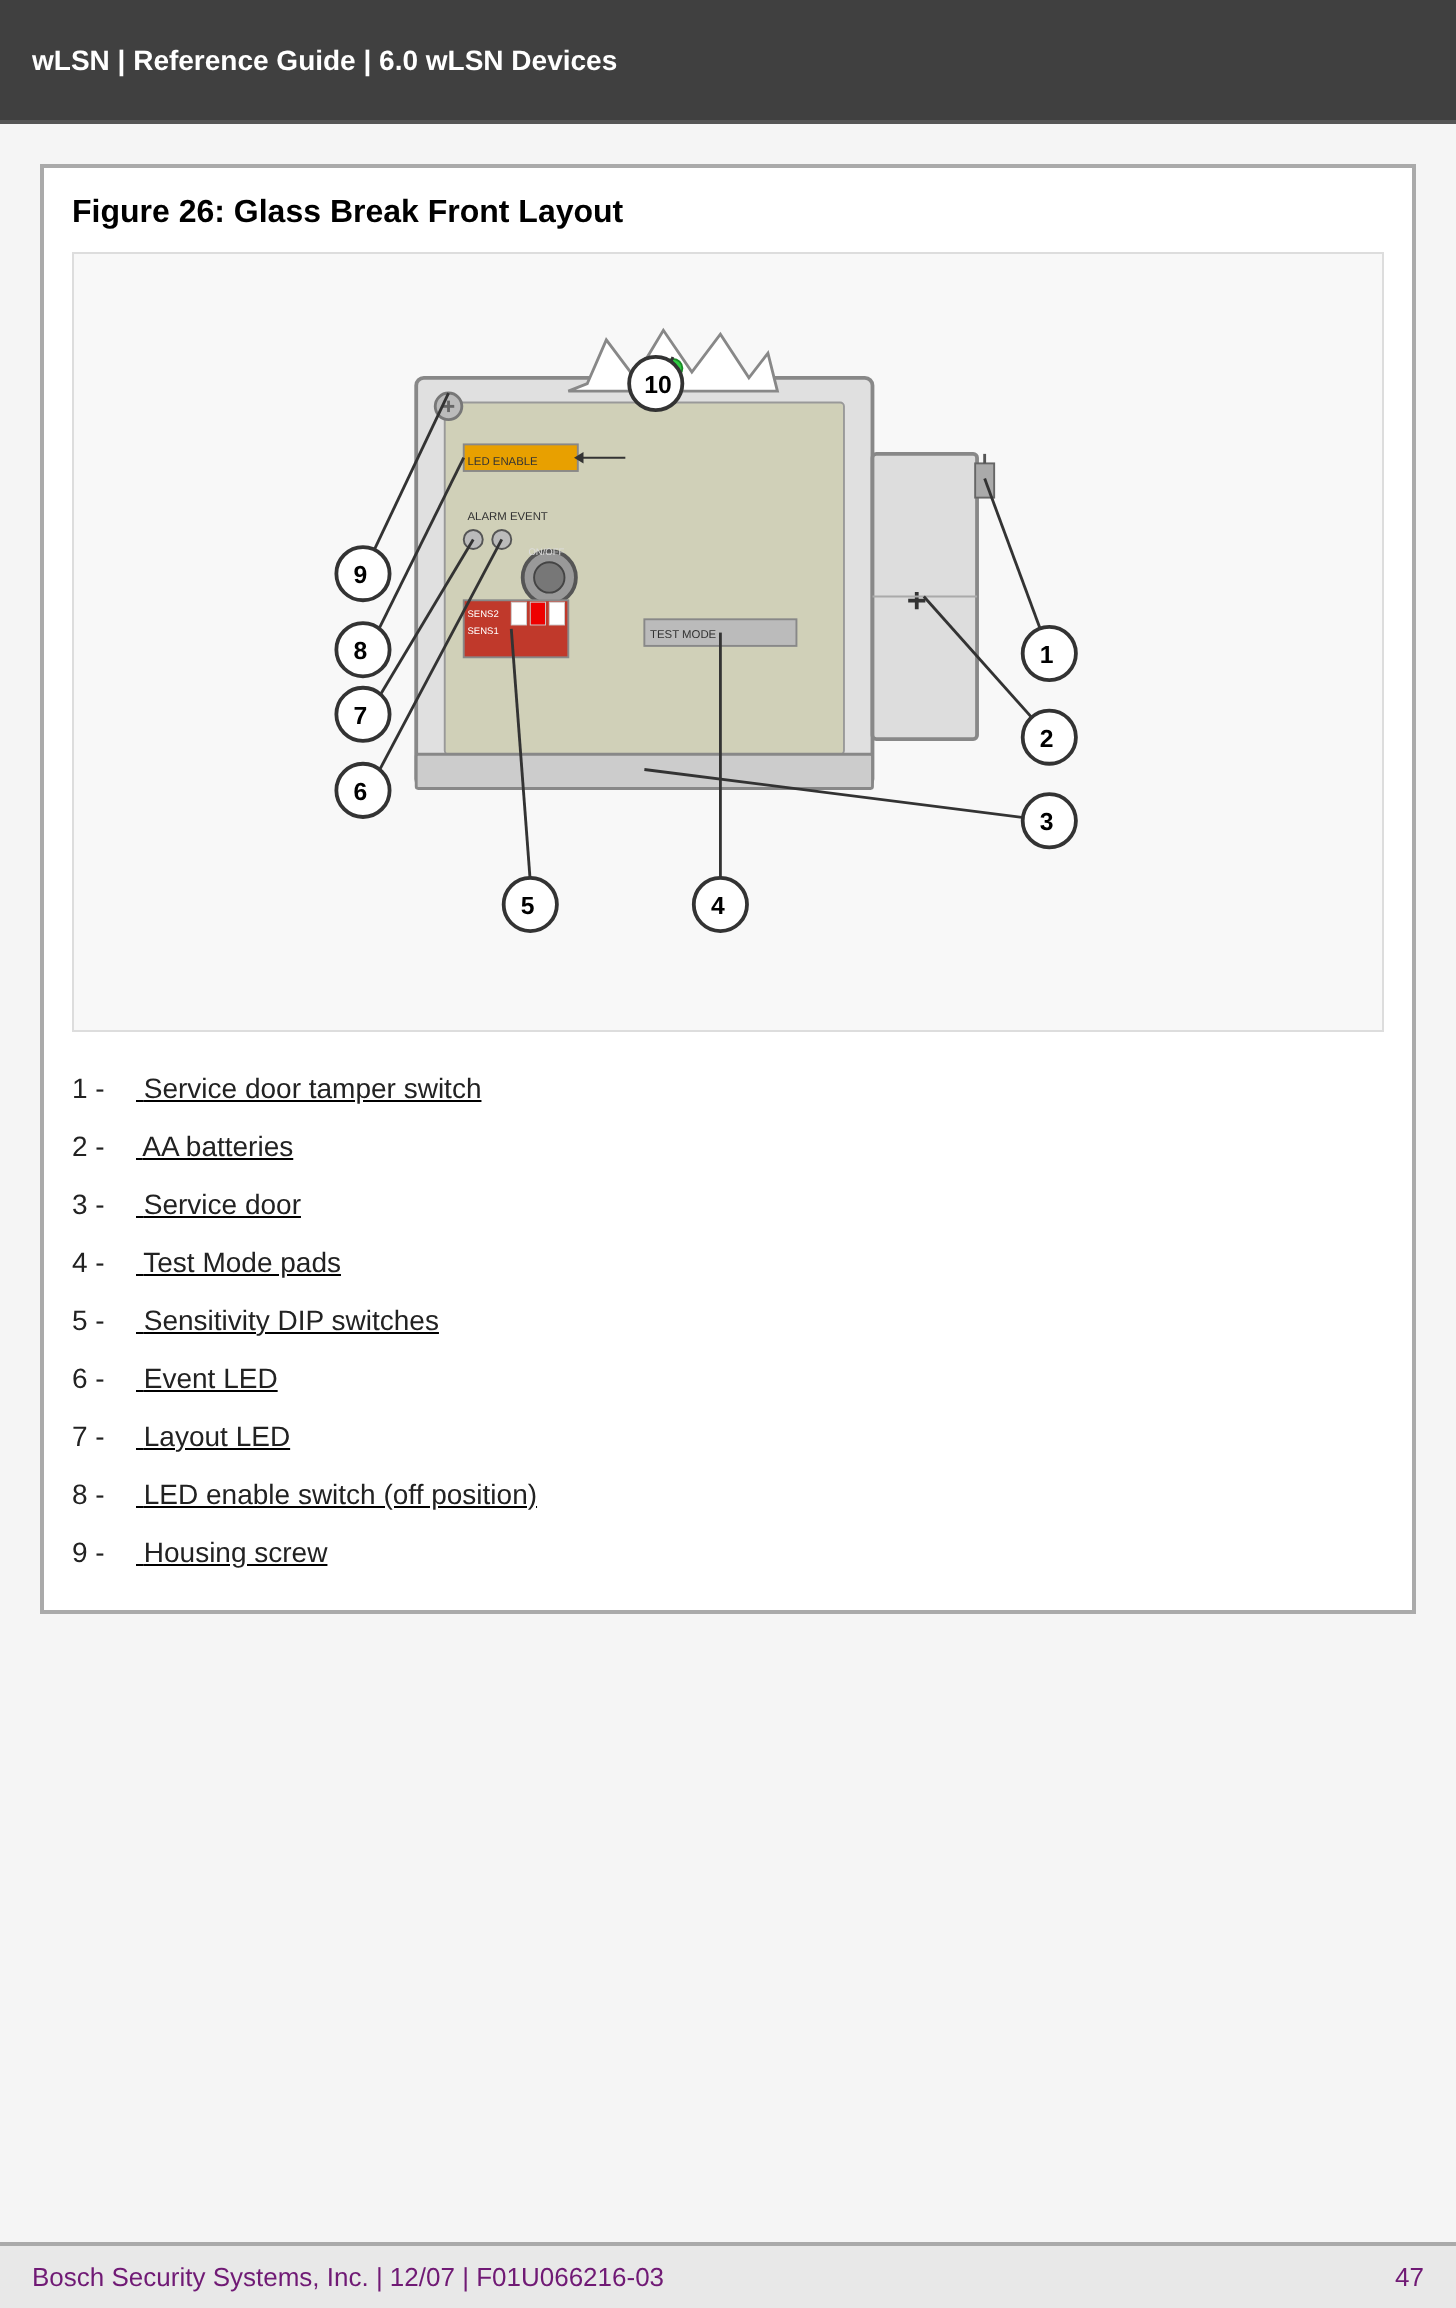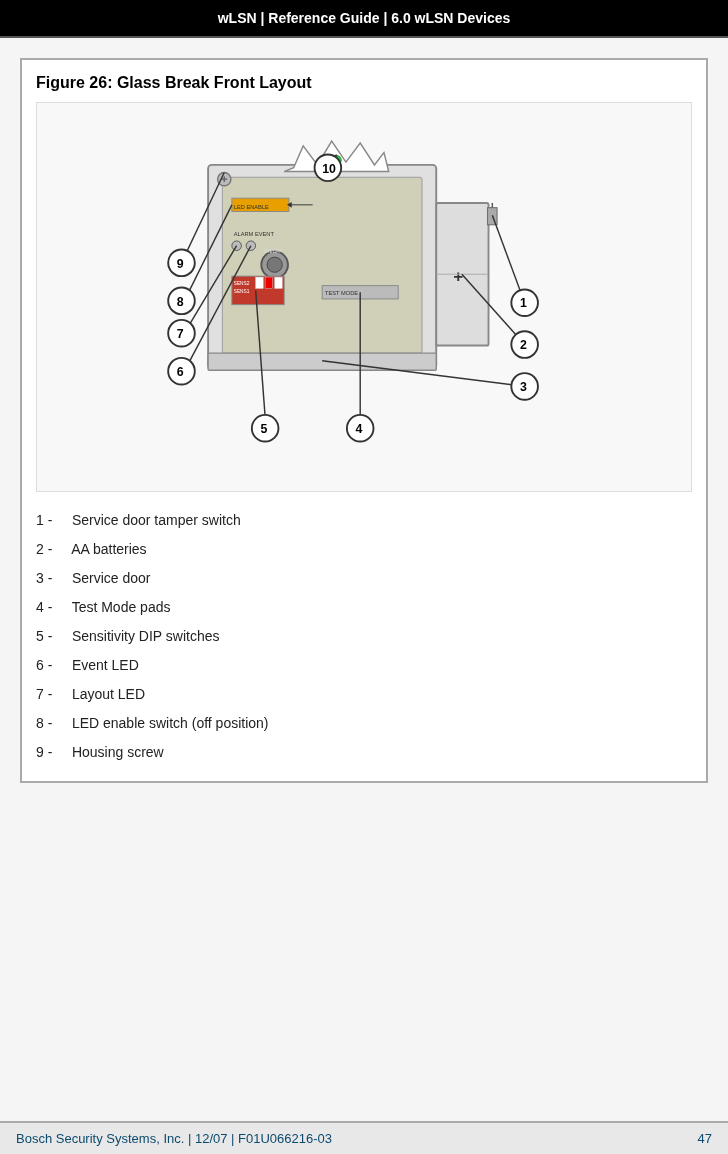--- a/index.html
+++ b/index.html
@@ -6,24 +6,24 @@
     body {
       width: 728px;
       min-height: 1154px;
       font-family: Arial, sans-serif;
       font-size: 14px;
       background: #f0f0f0;
       display: flex;
       flex-direction: column;
     }
     .header {
-      background: #000000;
+      background: #404040;
       color: #fff;
-      text-align: center;
-      padding: 10px 16px;
+      text-align: left;
+      padding: 22px 16px;
       font-size: 14px;
       font-weight: bold;
       border-bottom: 2px solid #555;
     }
     .page-content {
       flex: 1;
       padding: 20px;
       background: #f5f5f5;
     }
     .figure-box {
@@ -41,41 +41,42 @@
       width: 100%;
       height: 390px;
       background: #f8f8f8;
       border: 1px solid #ddd;
       margin-bottom: 14px;
     }
     
     .desc-list {
       list-style: none;
       padding: 0;
+      text-decoration: underline;
     }
     .desc-list li {
       padding: 4px 0;
       font-size: 14px;
       color: #222;
       line-height: 1.5;
     }
     .desc-num {
       display: inline-block;
       width: 32px;
       font-weight: normal;
     }
     .footer {
       background: #e8e8e8;
       border-top: 2px solid #aaa;
       padding: 8px 16px;
       display: flex;
       justify-content: space-between;
       align-items: center;
       font-size: 13px;
-      color: #0c4a6e;
+      color: #701a75;
     }
     
     .svg-diagram {
       width: 100%;
       height: 390px;
     }
   </style>
 </head>
 <body>
 

